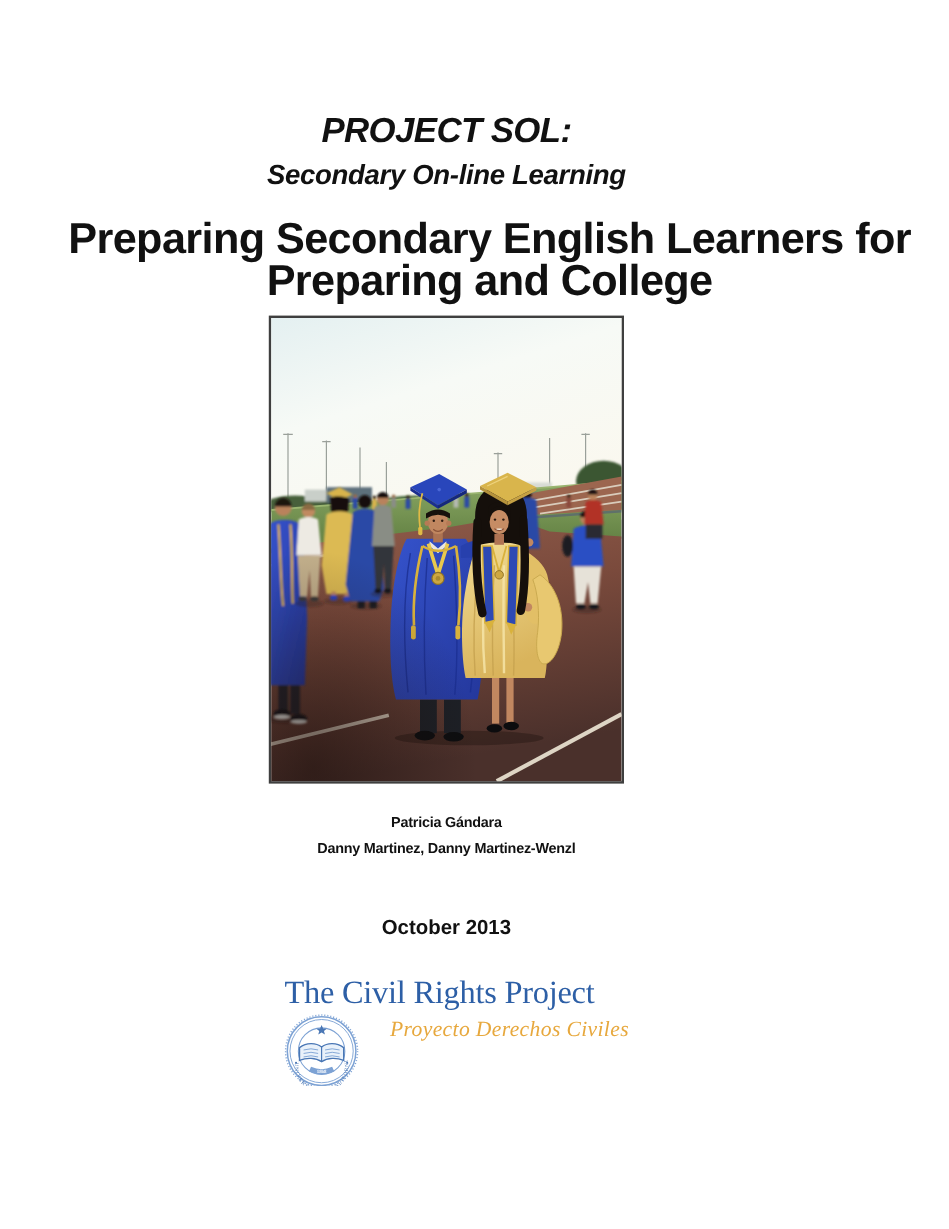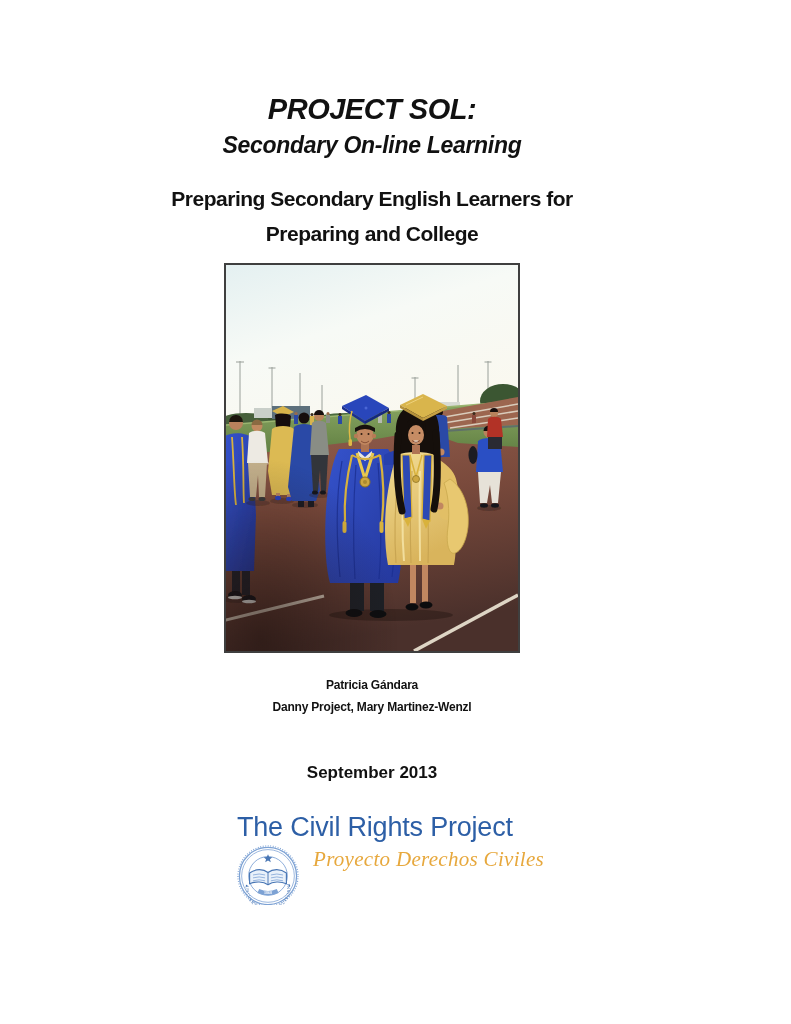--- a/index.html
+++ b/index.html
@@ -3,38 +3,38 @@
 <meta charset="utf-8">
 <style>
   html,body{margin:0;padding:0;width:791px;height:1024px;overflow:hidden;background:#ffffff;}
   .page{
     position:relative;width:791px;height:820px;background:#ffffff;
     font-family:"Liberation Sans","DejaVu Sans",sans-serif;color:var(--text,#111);
   }
   .block{position:absolute;left:0;width:744px;text-align:center;}
   .doc-title{top:92px;font-size:29px;line-height:34px;font-weight:bold;font-style:italic;letter-spacing:-0.5px;}
   .doc-subtitle{top:130px;font-size:23px;line-height:30px;font-weight:bold;font-style:italic;letter-spacing:-0.3px;}
-  .report-title{top:181px;font-size:21px;line-height:35px;font-weight:bold;letter-spacing:-0.5px;}
+  .report-title{top:181px;font-size:36px;line-height:35px;font-weight:bold;letter-spacing:-0.5px;padding-left:36px;}
   .byline{top:674px;font-size:12px;line-height:22px;font-weight:bold;letter-spacing:-0.2px;}
   .pubdate{top:762px;font-size:17px;line-height:22px;font-weight:bold;}
   .photo-frame{
     position:absolute;left:224px;top:263px;width:296px;height:390px;
     border:2px solid #3f3f3f;box-sizing:border-box;background:#f6f6f2;
   }
   .photo-frame svg{display:block;}
   .logo{position:absolute;left:237px;top:811px;width:330px;height:104px;}
   .logo-en{
     position:absolute;left:0;top:0;white-space:nowrap;
-    font-family:Liberation Sans, sans-serif;
+    font-family:Liberation Serif, serif;
     font-size:27px;line-height:32px;color:var(--logo-blue,#2d5fa6);letter-spacing:-0.2px;
   }
   .logo-es{
-    position:absolute;left:76px;top:36px;white-space:nowrap;
+    position:absolute;left:88px;top:36px;white-space:nowrap;
     font-family:"Liberation Serif","DejaVu Serif",serif;font-style:italic;
-    font-size:21px;color:var(--logo-gold,#e7a83d);letter-spacing:0.3px;
+    font-size:18px;color:var(--logo-gold,#e7a83d);letter-spacing:0.3px;
   }
   .seal{position:absolute;left:0px;top:32px;width:62px;height:62px;}
   .seal-stroke{stroke:var(--seal-blue,#7da2d4);}
   .seal-dark{fill:var(--seal-blue-dark,#4a77b5);}
   .seal-ring-text{fill:var(--seal-blue-dark,#4a77b5);font-family:"Liberation Serif",serif;font-size:4.6px;letter-spacing:0.9px;}
   .seal-year{fill:#ffffff;font-family:"Liberation Serif",serif;font-size:4.2px;font-weight:bold;}
 </style>
 </head>
 <body>
 
@@ -297,24 +297,24 @@
           <path d="M180,140 L197,132" stroke="#eed27c" stroke-width="1" fill="none"></path>
         </g>
       </g>
 
       <rect x="0" y="0" width="292" height="386" fill="url(#vigG)"></rect>
     </svg>
   </div>
 
   <div class="block byline">
     <div>Patricia Gándara</div>
-    <div>Danny Project, Mary Martinez-Wenzl</div>
+    <div>Danny Martinez, Danny Martinez-Wenzl</div>
   </div>
 
-  <div class="block pubdate">September 2013</div>
+  <div class="block pubdate">October 2013</div>
 
   <div class="logo">
     <div class="logo-en">The Civil Rights Project</div>
     <svg class="seal" viewBox="0 0 64 64" role="img">
       <circle cx="32" cy="34" r="29.5" fill="#ffffff" class="seal-stroke" stroke-width="1.3"></circle>
       <circle cx="32" cy="34" r="31" fill="none" class="seal-stroke" stroke-width="1.3" stroke-dasharray="0.9,1.7"></circle>
       <circle cx="32" cy="34" r="27.2" fill="none" class="seal-stroke" stroke-width="0.8"></circle>
       <circle cx="32" cy="34" r="20" fill="none" class="seal-stroke" stroke-width="0.9"></circle>
       <defs>
         <path id="ringPath" d="M 10,40 A 23,23 0 1 0 54,40"></path>

